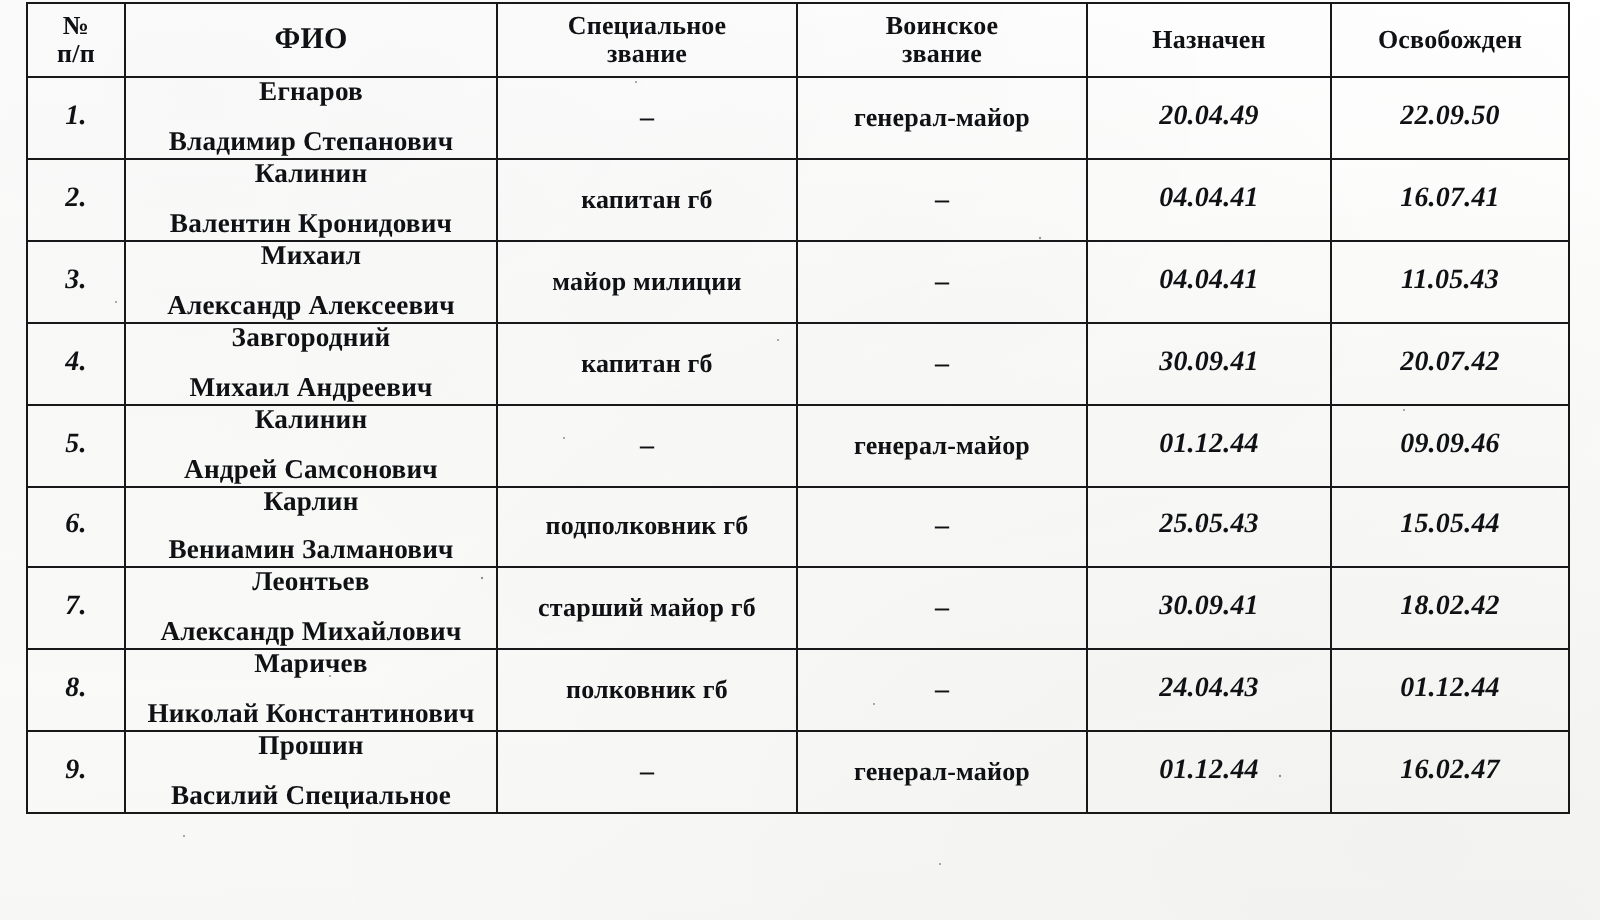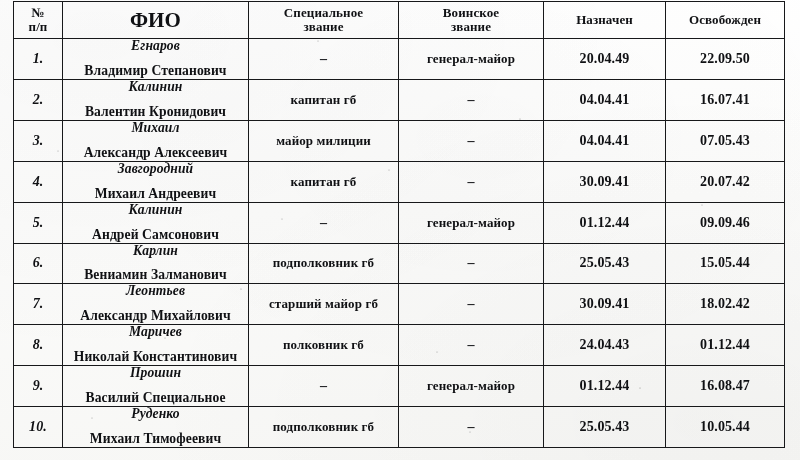--- a/index.html
+++ b/index.html
@@ -72,43 +72,44 @@
   thead th {
     height: 36px;
     font-size: 13px;
     line-height: 1.08;
     padding: 2px 3px;
   }
   thead th .l1 { display: block; }
   thead th .l2 { display: block; }
 
   th.th-num { font-size: 13px; }
-  th.th-fio { font-size: 21px; }
+  th.th-fio { font-size: 15px; }
 
   tbody tr { height: 34px; }
 
   td.num {
     font-size: 14px;
     font-style: italic;
   }
   td.fio {
     font-size: 13.6px;
     line-height: 1.1;
     padding: 2px 4px;
   }
-  td.fio .surname { display: block; font-style: italic; }
+  td.fio .surname { display: block; }
   td.fio .given { display: block; margin-top: 10px; }
 
   td.spec, td.mil {
     font-size: 13px;
     padding: 2px 3px;
   }
   td.date {
     font-size: 14px;
     letter-spacing: 0.2px;
+    font-style: italic;
   }
 
   .dash {
     font-size: 14px;
     line-height: 1;
   }
 
   
   #speckle {
     position: absolute;
@@ -183,21 +184,21 @@
           </tr>
           <tr>
             <td class="num">3.</td>
             <td class="fio">
               <span class="surname">Михаил</span>
               <span class="given">Александр Алексеевич</span>
             </td>
             <td class="spec">майор милиции</td>
             <td class="mil"><span class="dash">–</span></td>
             <td class="date">04.04.41</td>
-            <td class="date">07.05.43</td>
+            <td class="date">11.05.43</td>
           </tr>
           <tr>
             <td class="num">4.</td>
             <td class="fio">
               <span class="surname">Завгородний</span>
               <span class="given">Михаил Андреевич</span>
             </td>
             <td class="spec">капитан гб</td>
             <td class="mil"><span class="dash">–</span></td>
             <td class="date">30.09.41</td>
@@ -249,32 +250,21 @@
           </tr>
           <tr>
             <td class="num">9.</td>
             <td class="fio">
               <span class="surname">Прошин</span>
               <span class="given">Василий Специальное</span>
             </td>
             <td class="spec"><span class="dash">–</span></td>
             <td class="mil">генерал-майор</td>
             <td class="date">01.12.44</td>
-            <td class="date">16.08.47</td>
-          </tr>
-          <tr>
-            <td class="num">10.</td>
-            <td class="fio">
-              <span class="surname">Руденко</span>
-              <span class="given">Михаил Тимофеевич</span>
-            </td>
-            <td class="spec">подполковник гб</td>
-            <td class="mil"><span class="dash">–</span></td>
-            <td class="date">25.05.43</td>
-            <td class="date">10.05.44</td>
+            <td class="date">16.02.47</td>
           </tr>
         </tbody>
     </table>
   </div>
 
   <svg id="speckle" width="800" height="460" viewBox="0 0 800 460" aria-hidden="true">
     <g fill="#2a2a2a">
       <circle cx="126" cy="73" r="0.6"></circle>
       <circle cx="318" cy="41" r="0.5"></circle>
       <circle cx="520" cy="119" r="0.6"></circle>

